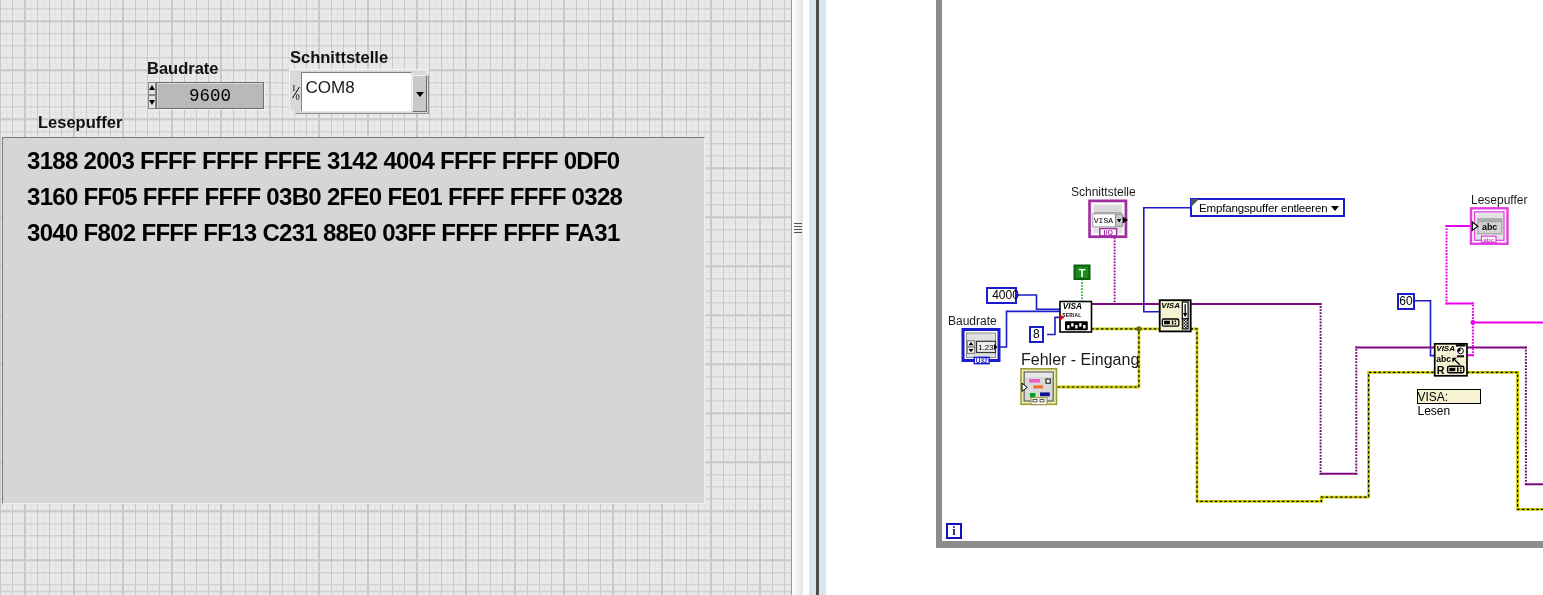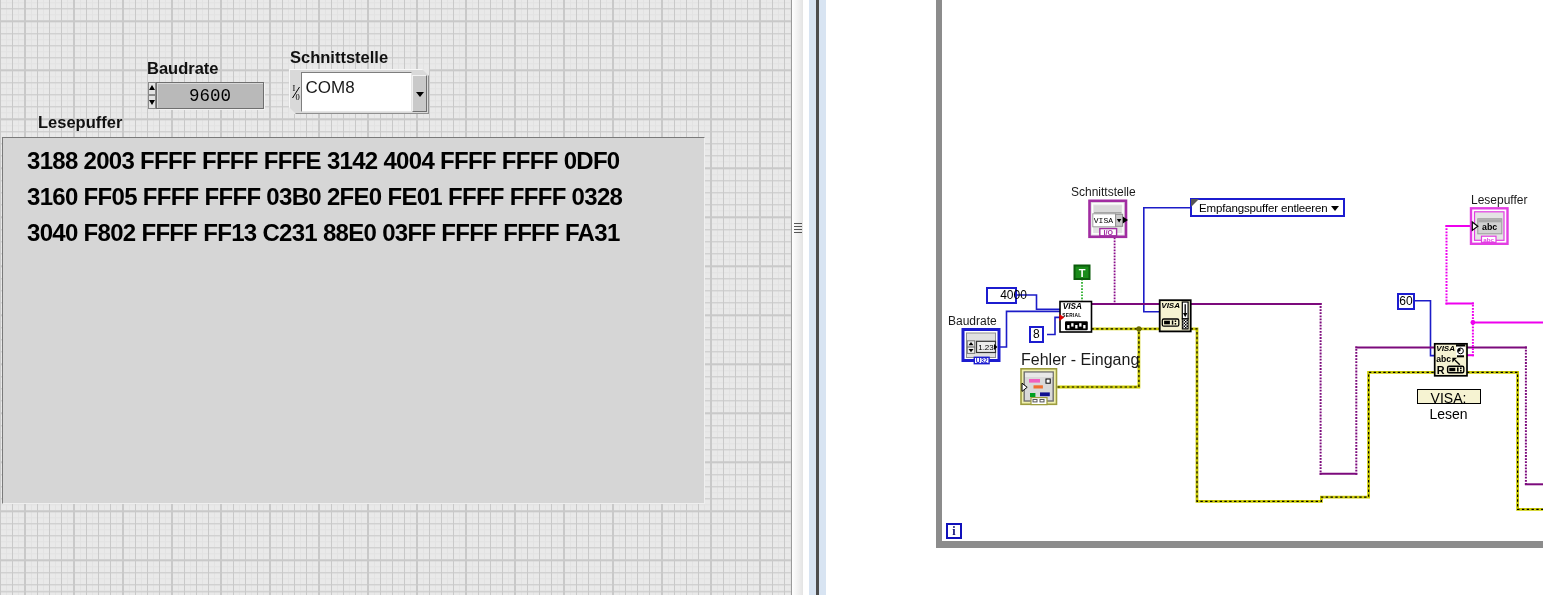--- a/index.html
+++ b/index.html
@@ -254,32 +254,32 @@
 
 <div class="abs" style="left:1071px;top:185px;font-size:12px;color:#1a1a1a;">Schnittstelle</div>
 
 <div class="abs" style="left:948px;top:314px;font-size:12px;color:#1a1a1a;">Baudrate</div>
 
 <div class="abs" style="left:1021px;top:351px;font-size:16px;color:#1a1a1a;">Fehler - Eingang</div>
 
 <div class="abs" style="left:1471px;top:193px;font-size:12px;color:#1a1a1a;">Lesepuffer</div>
 
 <div class="abs" style="left:986px;top:287px;width:31px;height:16.5px;background:#fff;border:2.5px solid #1c1ccf;box-sizing:border-box;">
-  <div style="position:absolute;left:12px;top:-1px;width:100%;text-align:center;font-size:12px;color:#000;">4000</div>
+  <div style="position:absolute;left:4px;top:-1px;width:100%;text-align:center;font-size:12px;color:#000;">4000</div>
 </div>
 
 <div class="abs" style="left:1029px;top:325.5px;width:14.5px;height:17px;background:#fff;border:2.5px solid #1c1ccf;box-sizing:border-box;">
   <div style="position:absolute;left:0;top:-1px;width:100%;text-align:center;font-size:12px;color:#000;">8</div>
 </div>
 
 <div class="abs" style="left:1397px;top:293px;width:18px;height:16.5px;background:#fff;border:2.5px solid #1c1ccf;box-sizing:border-box;">
   <div style="position:absolute;left:0;top:-1px;width:100%;text-align:center;font-size:12px;color:#000;">60</div>
 </div>
 
 <div class="abs" style="left:1190px;top:198px;width:154.5px;height:19px;background:#fff;border:2px solid #1c1ccf;box-sizing:border-box;">
   <div style="position:absolute;left:7px;top:1.5px;font-size:11.5px;letter-spacing:-0.15px;color:#000;">Empfangspuffer entleeren</div>
   <div style="position:absolute;right:4px;top:6px;width:0;height:0;border-left:4.5px solid transparent;border-right:4.5px solid transparent;border-top:5px solid #000;"></div>
   <div style="position:absolute;left:-1px;top:-1px;width:0;height:0;border-left:8px solid #555;border-bottom:8px solid transparent;"></div>
 </div>
 
 <div class="abs" style="left:1416.5px;top:388.5px;width:64px;height:15px;background:#f6f3d2;border:1px solid #000;box-sizing:border-box;">
-  <div style="position:absolute;left:0;top:0px;width:100%;text-align:center;font-size:14px;color:#000;border-radius:6px;">VISA: Lesen</div>
+  <div style="position:absolute;left:0;top:0px;width:100%;font-size:12px;color:#000;border-radius:6px;">VISA: Lesen</div>
 </div>
 
 </body></html>

